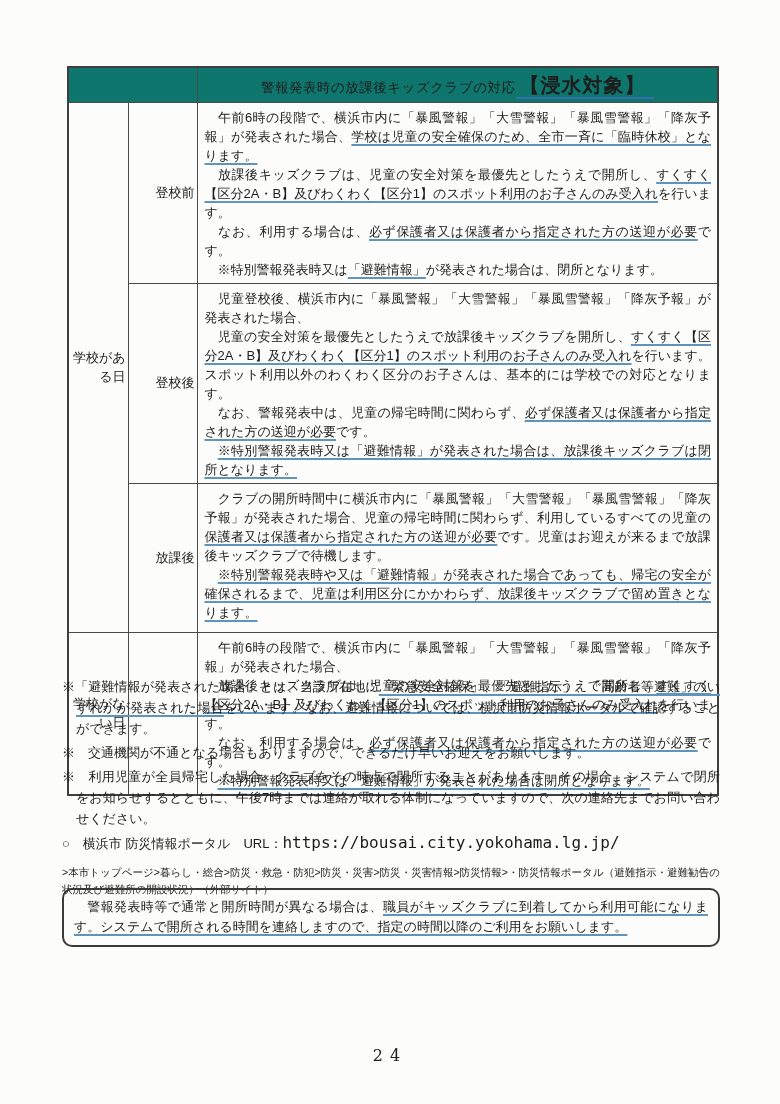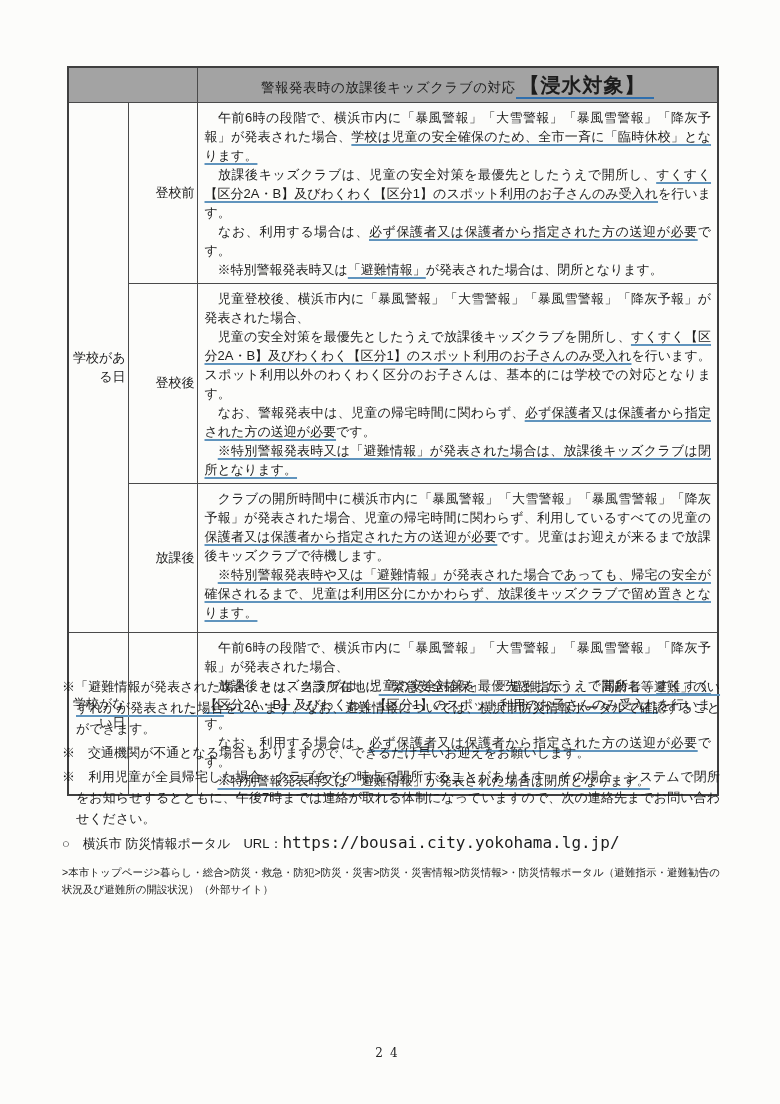--- a/index.html
+++ b/index.html
@@ -18,21 +18,21 @@
     position:absolute;left:67px;top:66px;
     width:650px;border-collapse:collapse;table-layout:fixed;
     border:2px solid #3f3f3f;
   }
   table.main td{
     border:1.4px solid #4a4a4a;
     font-size:13px;
     overflow:hidden;
   }
   tr.head td{
-    background:#a3a3a3;
+    background:#0f766e;
     height:32px;
     text-align:center;
     vertical-align:middle;
   }
   .title-cell .tprefix{font-size:13.5px;letter-spacing:.5px;}
   .title-cell .ttag{
     font-size:20px;font-weight:600;letter-spacing:1px;
     padding:0 8px 1px 4px;
     border-bottom:2px solid #2f6fae;
   }
@@ -90,21 +90,21 @@
     padding:7px 10px 8px 10px;
     font-size:13px;line-height:20px;
   }
   .notice-box p{margin:0;text-align:justify;}
 
   
   .page-number{
     position:absolute;left:0;top:1046px;width:100%;
     text-align:center;
     font-family:"DejaVu Serif",serif;
-    font-size:12px;letter-spacing:7px;
+    font-size:16px;letter-spacing:7px;
     color:#222;
   }
 </style>
 </head>
 <body>
 
 <div class="sheet">
 
   <table class="main">
     <colgroup>
@@ -170,16 +170,19 @@
         <p><span>※　利用児童が全員帰宅した場合、クラブをその時点で閉所することがあります。その場合、システムで閉所をお知らせするとともに、午後7時までは連絡が取れる体制になっていますので、次の連絡先までお問い合わせください。</span></p>
       </div>
     <div class="note portal-line">
         <p><span>○　横浜市 防災情報ポータル　URL：</span><span class="mono">https://bousai.city.yokohama.lg.jp/</span></p>
       </div>
     <div class="note breadcrumb">
         <p><span>&gt;本市トップページ&gt;暮らし・総合&gt;防災・救急・防犯&gt;防災・災害&gt;防災・災害情報&gt;防災情報&gt;・防災情報ポータル（避難指示・避難勧告の状況及び避難所の開設状況）（外部サイト）</span></p>
       </div>
   </div>
 
+  <div class="notice-box">
+      <p><span>　警報発表時等で通常と開所時間が異なる場合は、</span><span class="u">職員がキッズクラブに到着してから利用可能になります。システムで開所される時間を連絡しますので、指定の時間以降のご利用をお願いします。</span></p>
+    </div>
 
   <div class="page-number">24</div>
 
 </div>
 
 </body></html>

